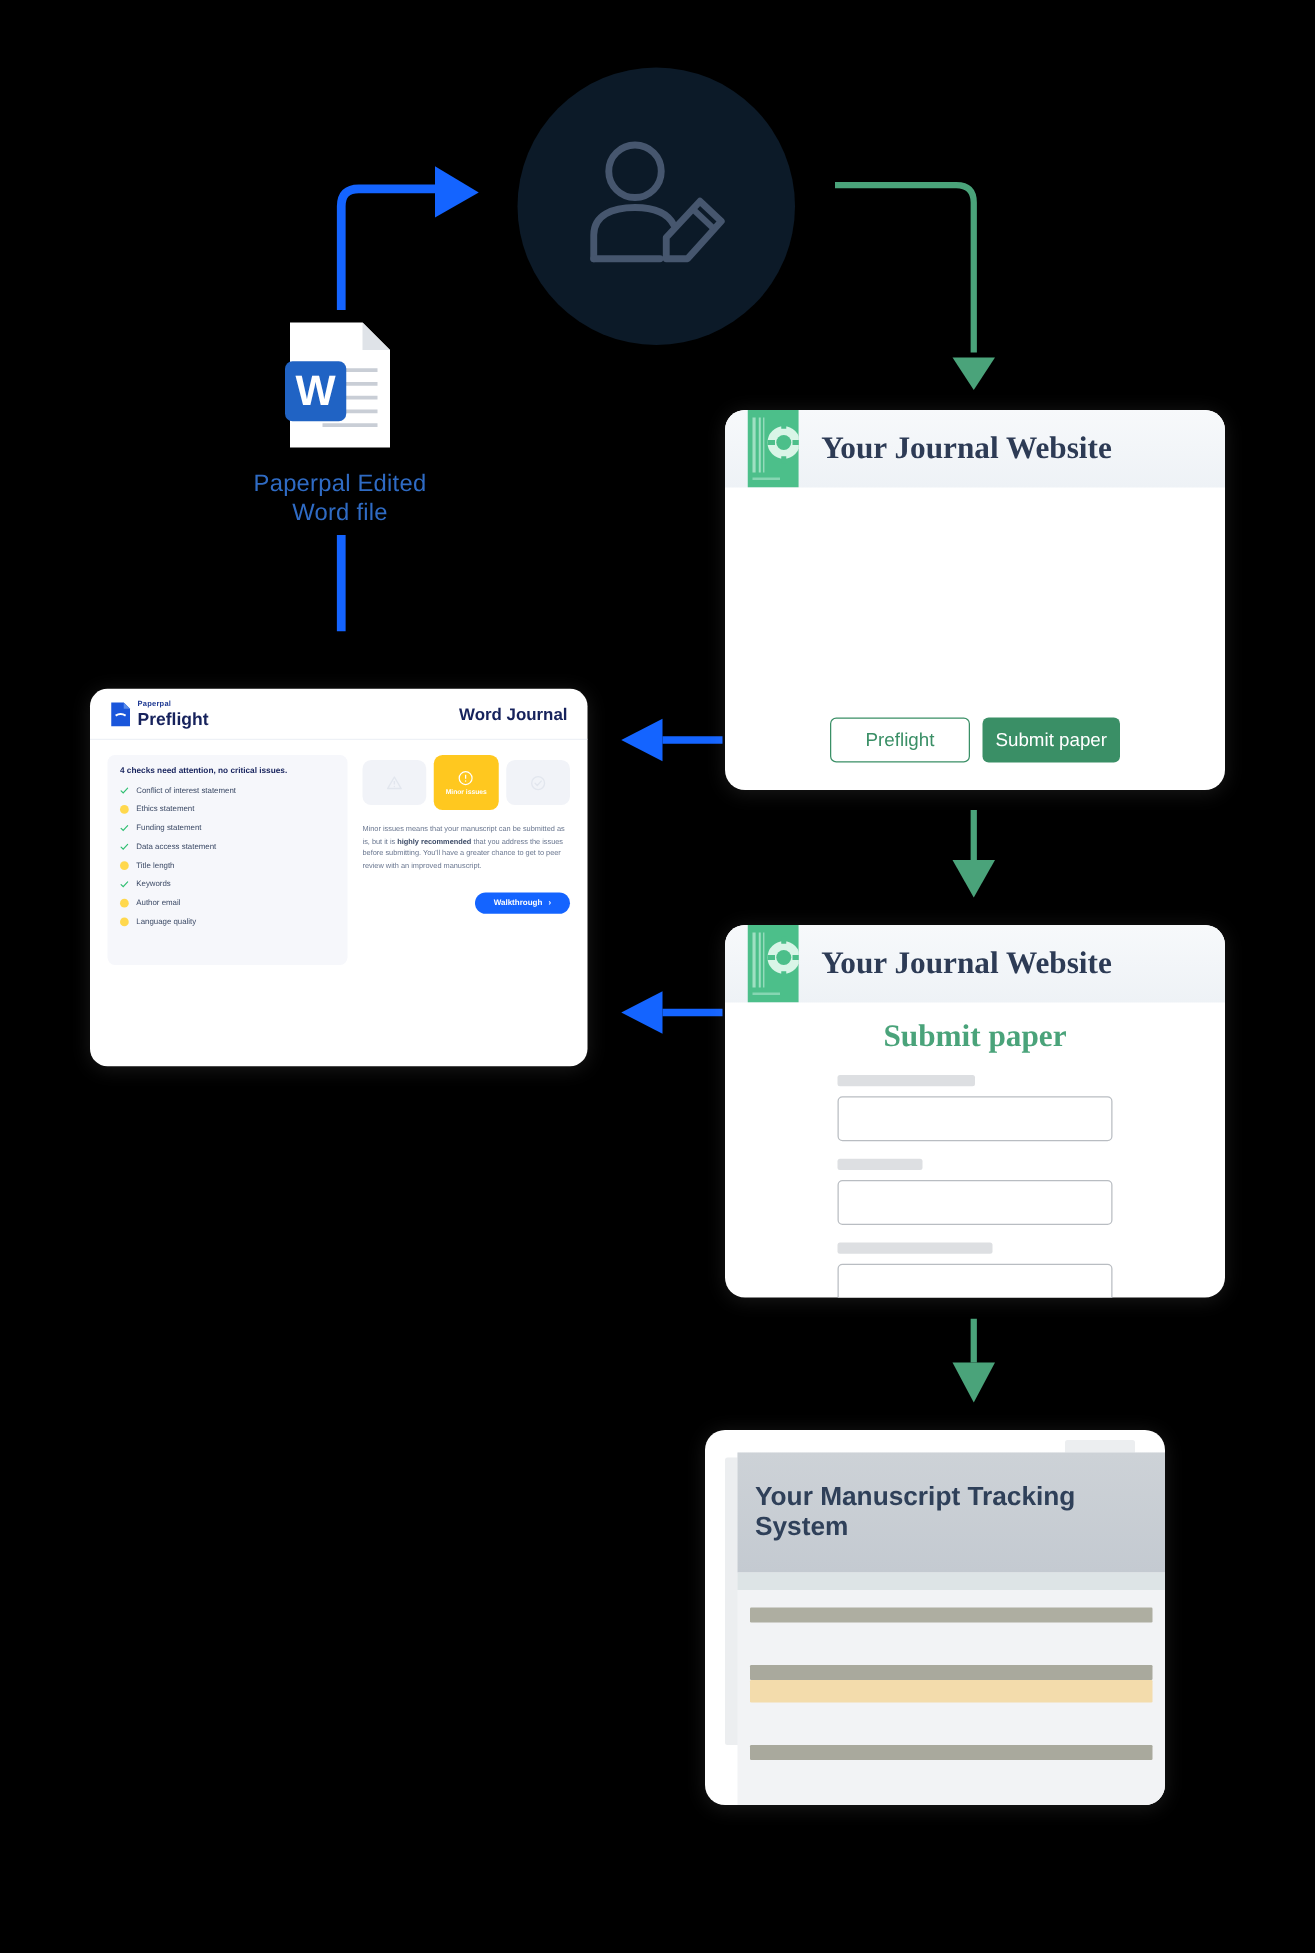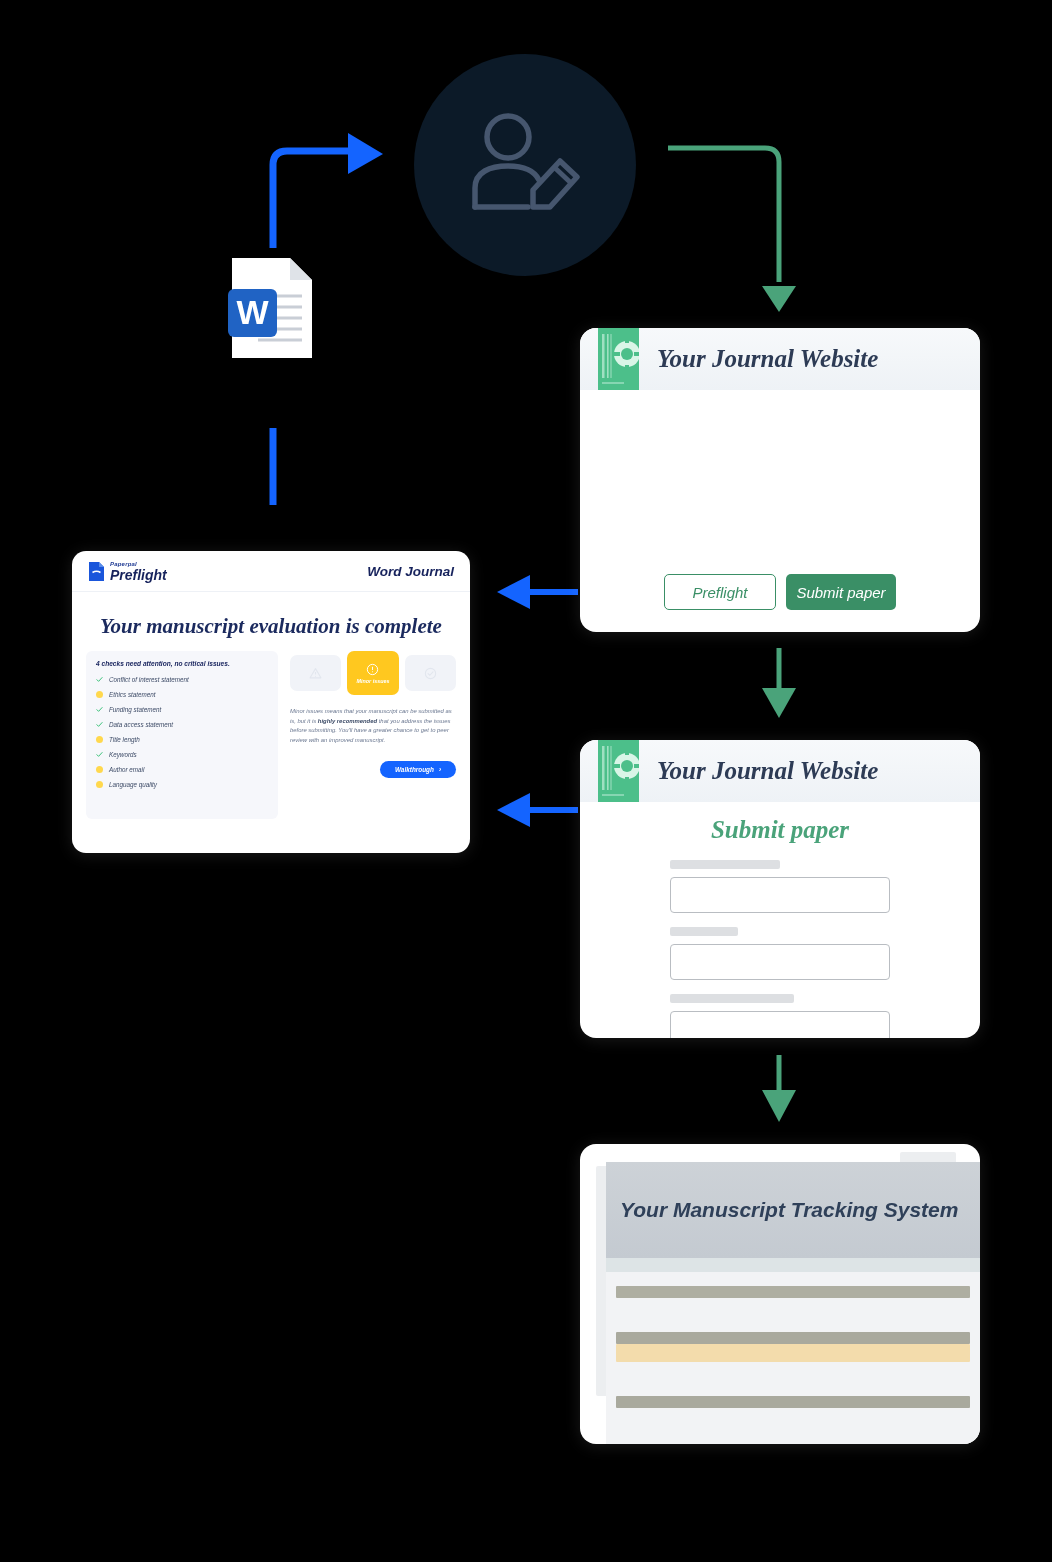--- a/index.html
+++ b/index.html
@@ -44,21 +44,20 @@
     letter-spacing: .2px;
   }
 
   
   .card {
     position: absolute;
     background: #ffffff;
     border-radius: 16px;
     overflow: hidden;
     box-shadow: 0 2px 16px rgba(255,255,255,.10);
-    font-style: italic;
   }
 
   
   #preflight-card { left: 72px; top: 551px; width: 398px; height: 302px; border-radius: 14px; }
   #preflight-header {
     height: 40px;
     display: flex; align-items: center; justify-content: space-between;
     padding: 0 16px;
     border-bottom: 1px solid #eef1f6;
   }
@@ -163,21 +162,21 @@
   .form-label-bar { height: 9px; background: #dddfe2; border-radius: 2px; margin-bottom: 8px; }
   .form-input {
     height: 34px;
     border: 1px solid #b9bdc2;
     border-radius: 4px;
     background: #fff;
     margin-bottom: 14px;
   }
 
   
-  #tracking-card { left: 580px; top: 1144px; width: 400px; height: 300px; }
+  #tracking-card { left: 564px; top: 1144px; width: 368px; height: 300px; }
   #tracking-tab {
     position: absolute; right: 24px; top: 8px;
     width: 56px; height: 22px;
     background: #eceef0;
     border-radius: 2px;
   }
   #tracking-sidebar {
     position: absolute; left: 16px; top: 22px;
     width: 20px; height: 230px;
     background: #eceef0;
@@ -254,39 +253,42 @@
           <line x1="30" y1="40" x2="74" y2="40"></line>
           <line x1="30" y1="51" x2="74" y2="51"></line>
           <line x1="30" y1="62" x2="74" y2="62"></line>
           <line x1="30" y1="73" x2="74" y2="73"></line>
           <line x1="30" y1="84" x2="74" y2="84"></line>
         </g>
         <rect x="0" y="33" width="49" height="48" rx="6" fill="#2063c4"></rect>
         <text x="24.5" y="68" text-anchor="middle" fill="#ffffff" font-family="Liberation Sans, sans-serif" font-size="34" font-weight="700">W</text>
       </svg>
     </div>
+    <div id="word-file-label">
+      <span>Paperpal Edited</span><br>
+      <span>Word file</span>
+    </div>
   </div>
 
   <div class="card" id="preflight-card">
     <div id="preflight-header">
       <div class="pp-logo">
         <svg width="17" height="21" viewBox="0 0 17 21">
           <path d="M1 1 L11 1 L16 6 L16 20 L1 20 Z" fill="#1a56db"></path>
           <path d="M11 1 L16 6 L11 6 Z" fill="#5b8dea"></path>
           <path d="M4.5 11.5 Q8.5 9 12.5 11.5" stroke="#ffffff" stroke-width="1.6" fill="none"></path>
         </svg>
         <span class="pp-logo-text">
           <span class="sm">Paperpal</span>
           <span class="lg">Preflight</span>
         </span>
       </div>
       <div id="preflight-journal-name">Word Journal</div>
     </div>
 
-    <div id="preflight-title">Your manuscript evaluation is complete</div>
 
     <div id="preflight-body">
       <div id="checks-panel">
         <div id="checks-heading">4 checks need attention, no critical issues.</div>
         <div id="checks-list">
             <div class="check-row">
               <svg class="tick" viewBox="0 0 12 12">
                 <path d="M1.5 6.3 L4.4 9.2 L10.5 2.6" fill="none" stroke="#2fbf71" stroke-width="1.6" stroke-linecap="round"></path>
               </svg>
               <span class="lbl">Conflict of interest statement</span>

